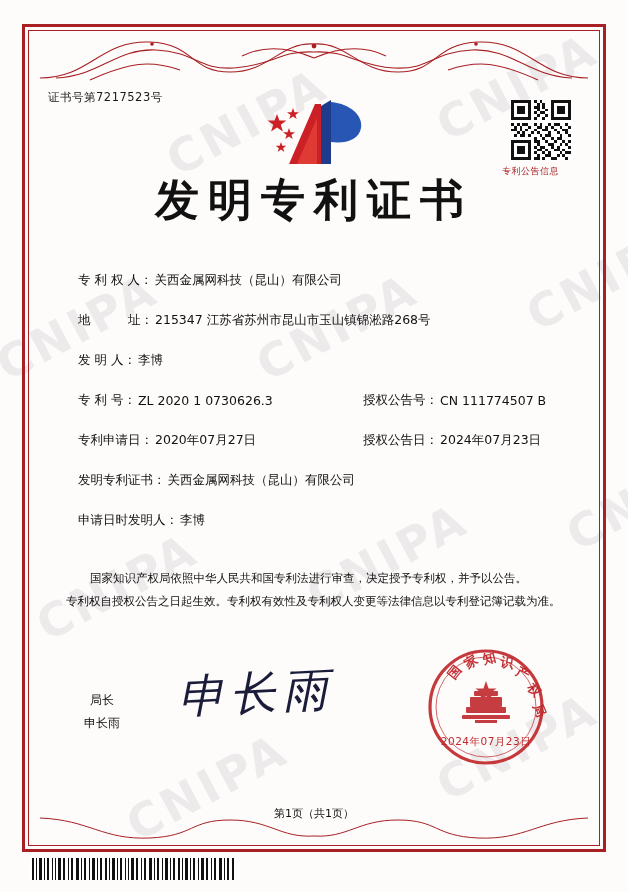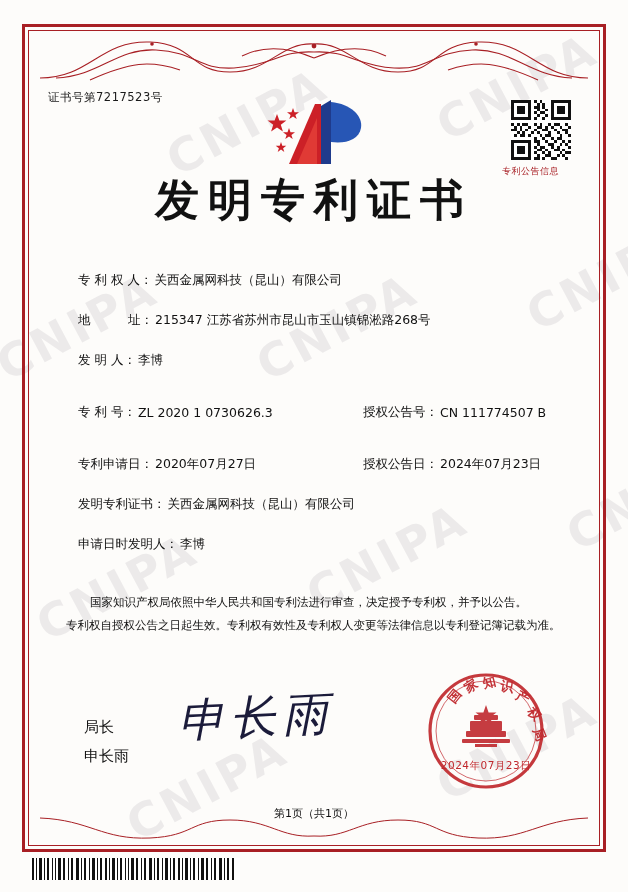--- a/index.html
+++ b/index.html
@@ -161,21 +161,20 @@
   }
   .field-row.two-col .col {
     display: flex;
     align-items: center;
   }
   .field-row.two-col .col-left {
     flex: 0 0 285px;
   }
   .field-row.two-col .col-right {
     flex: 1 1 auto;
-    margin-top: 12px;
   }
 
   .paragraph {
     margin-top: 38px;
     padding: 0 18px;
     font-size: 11.5px;
     line-height: 2.0;
     color: #111;
     text-align: justify;
   }
@@ -183,26 +182,27 @@
   .para-indent { text-indent: 24px; }
 
   
   .sign-area {
     position: relative;
     margin-top: 36px;
     height: 120px;
     padding-left: 30px;
   }
   .sign-label {
-    font-size: 15px;
+    font-size: 12px;
     color: #111;
     line-height: 1.9;
     position: absolute;
     left: 36px;
     top: 40px;
+    text-align: center;
   }
   .signature {
     position: absolute;
     left: 130px;
     top: 14px;
     font-size: 46px;
     color: #1b1b3a;
     font-family: "DejaVu Serif", "Liberation Serif", serif;
     font-style: italic;
     letter-spacing: 6px;

